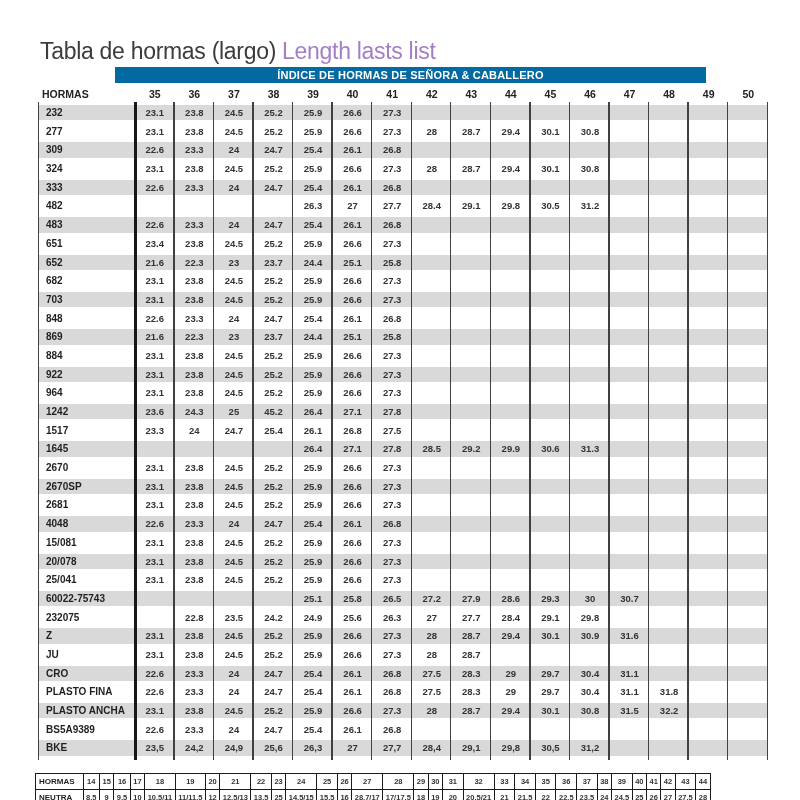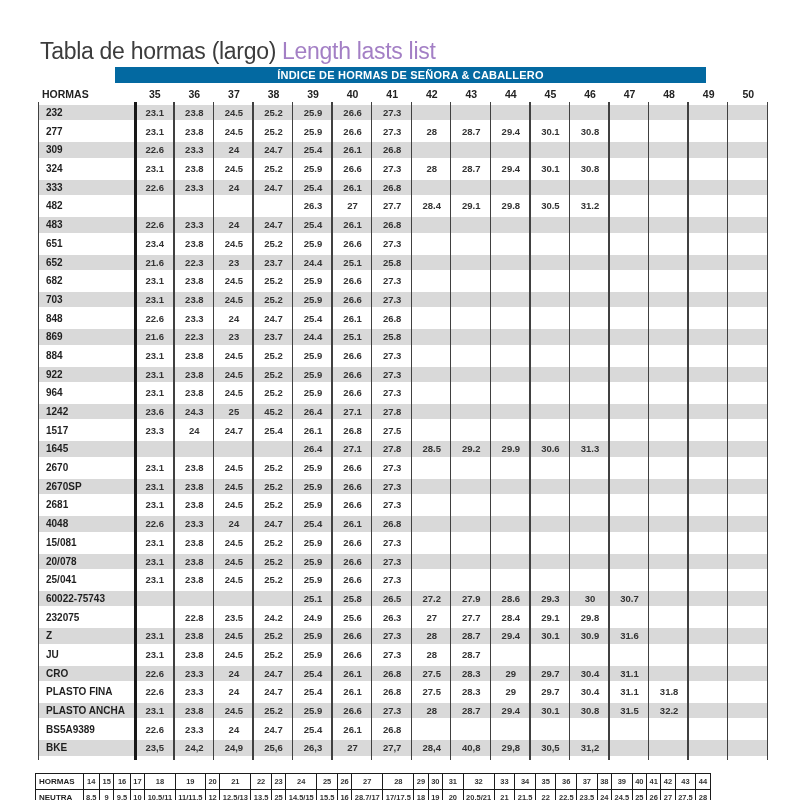--- a/index.html
+++ b/index.html
@@ -725,21 +725,21 @@
       <div class="mrow gray">
         <div class="rlabel">BKE</div>
         <div class="mcell">23,5</div>
         <div class="mcell">24,2</div>
         <div class="mcell">24,9</div>
         <div class="mcell">25,6</div>
         <div class="mcell">26,3</div>
         <div class="mcell">27</div>
         <div class="mcell">27,7</div>
         <div class="mcell">28,4</div>
-        <div class="mcell">40,8</div>
+        <div class="mcell">29,1</div>
         <div class="mcell">29,8</div>
         <div class="mcell">30,5</div>
         <div class="mcell">31,2</div>
         <div class="mcell"></div>
         <div class="mcell"></div>
         <div class="mcell"></div>
         <div class="mcell"></div>
       </div>
     </div>
 

